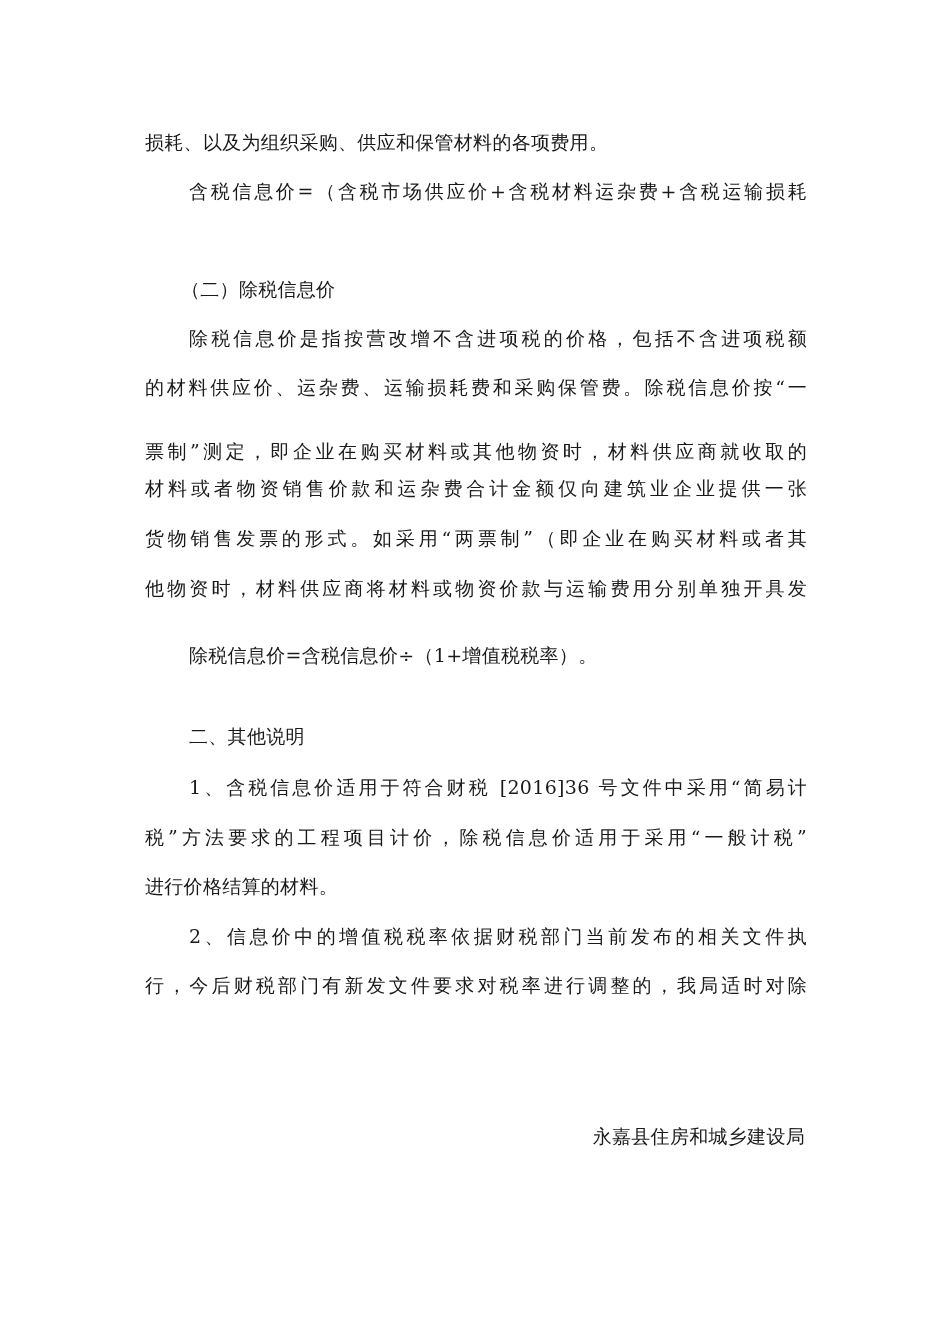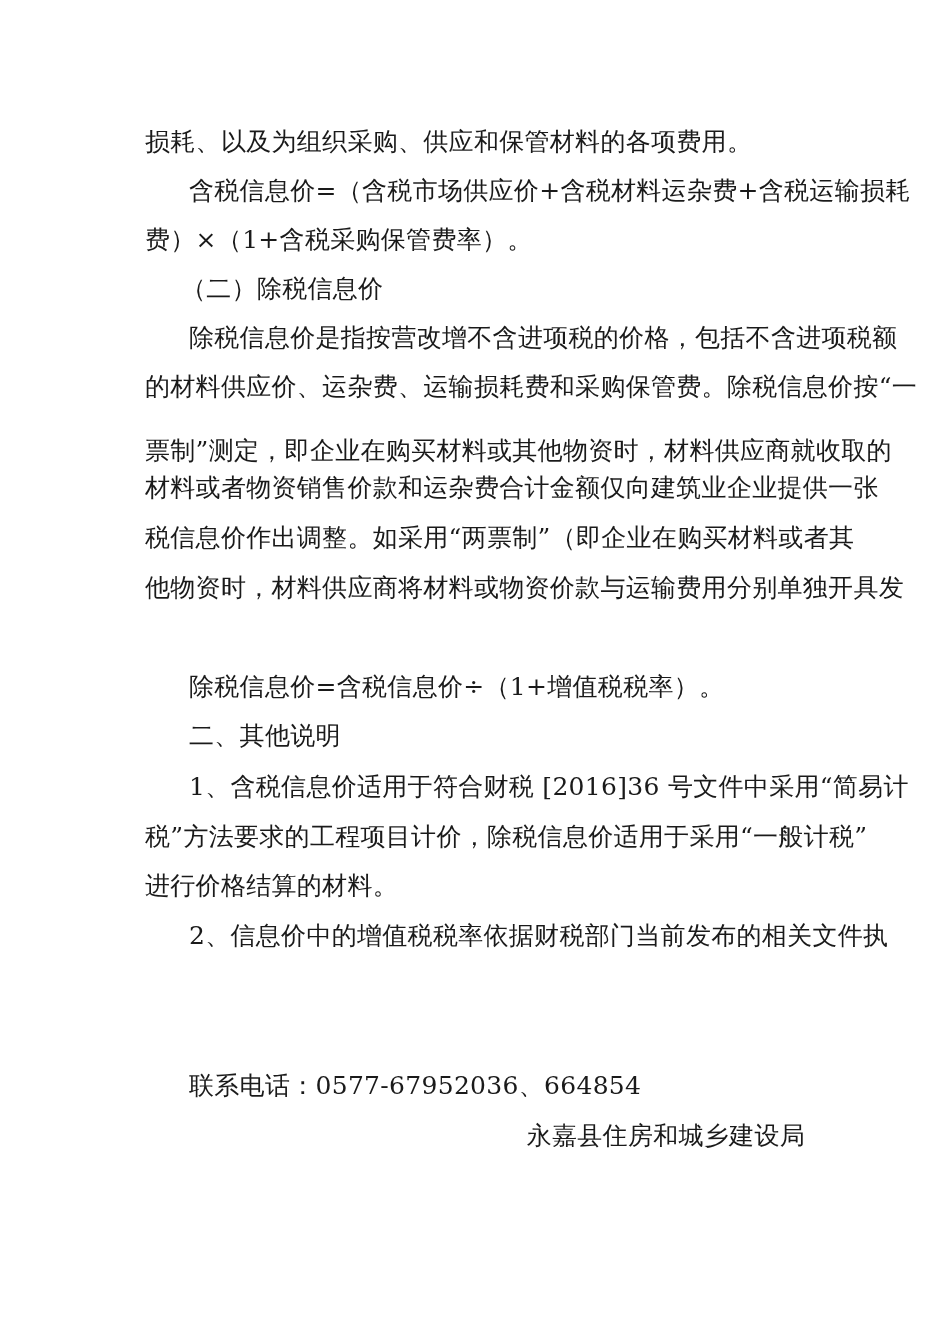--- a/index.html
+++ b/index.html
@@ -19,21 +19,21 @@
       position: absolute;
       left: 0; top: 0;
       width: 950px;
       height: 1344px;
       background: #fff;
     }
     .line {
       position: absolute;
       left: 145px;
       width: 662px;
-      font-size: 25px;
+      font-size: 19px;
       line-height: 30px;
       white-space: nowrap;
       letter-spacing: 0.3px;
     }
     .justify {
       text-align: justify;
       text-align-last: justify;
     }
     .indent { left: 189px; width: 618px; }
     .right {
@@ -46,30 +46,29 @@
       left: 600px;
       width: auto;
     }
   </style>
 </head>
 <body>
 
 <div class="page">
   <div class="line" style="top:127px">损耗、以及为组织采购、供应和保管材料的各项费用。</div>
   <div class="line indent justify" style="top:176px">含税信息价=（含税市场供应价+含税材料运杂费+含税运输损耗</div>
-  <div class="line" style="top:225px">费）×（1+含税采购保管费率）。</div>
   <div class="line indent" style="top:274px; left:181px">（二）除税信息价</div>
   <div class="line indent justify" style="top:323px">除税信息价是指按营改增不含进项税的价格，包括不含进项税额</div>
   <div class="line justify" style="top:372px">的材料供应价、运杂费、运输损耗费和采购保管费。除税信息价按“一</div>
   <div class="line justify" style="top:436px">票制”测定，即企业在购买材料或其他物资时，材料供应商就收取的</div>
   <div class="line justify" style="top:473px">材料或者物资销售价款和运杂费合计金额仅向建筑业企业提供一张</div>
-  <div class="line justify" style="top:523px">税信息价作出调整。如采用“两票制”（即企业在购买材料或者其</div>
+  <div class="line justify" style="top:523px">货物销售发票的形式。如采用“两票制”（即企业在购买材料或者其</div>
   <div class="line justify" style="top:573px">他物资时，材料供应商将材料或物资价款与运输费用分别单独开具发</div>
-  <div class="line indent" style="top:672px">除税信息价=含税信息价÷（1+增值税税率）。</div>
+  <div class="line indent" style="top:640px">除税信息价=含税信息价÷（1+增值税税率）。</div>
   <div class="line indent" style="top:721px">二、其他说明</div>
   <div class="line indent justify" style="top:772px">1、含税信息价适用于符合财税 [2016]36 号文件中采用“简易计</div>
   <div class="line justify" style="top:822px">税”方法要求的工程项目计价，除税信息价适用于采用“一般计税”</div>
   <div class="line" style="top:871px">进行价格结算的材料。</div>
   <div class="line indent justify" style="top:921px">2、信息价中的增值税税率依据财税部门当前发布的相关文件执</div>
-  <div class="line indent" style="top:1071px">联系电话：0577-67952036、664854</div>
+  <div class="line justify" style="top:970px">行，今后财税部门有新发文件要求对税率进行调整的，我局适时对除</div>
 
   <div class="line right" style="top:1121px">永嘉县住房和城乡建设局</div>
 </div>
 
 </body></html>

